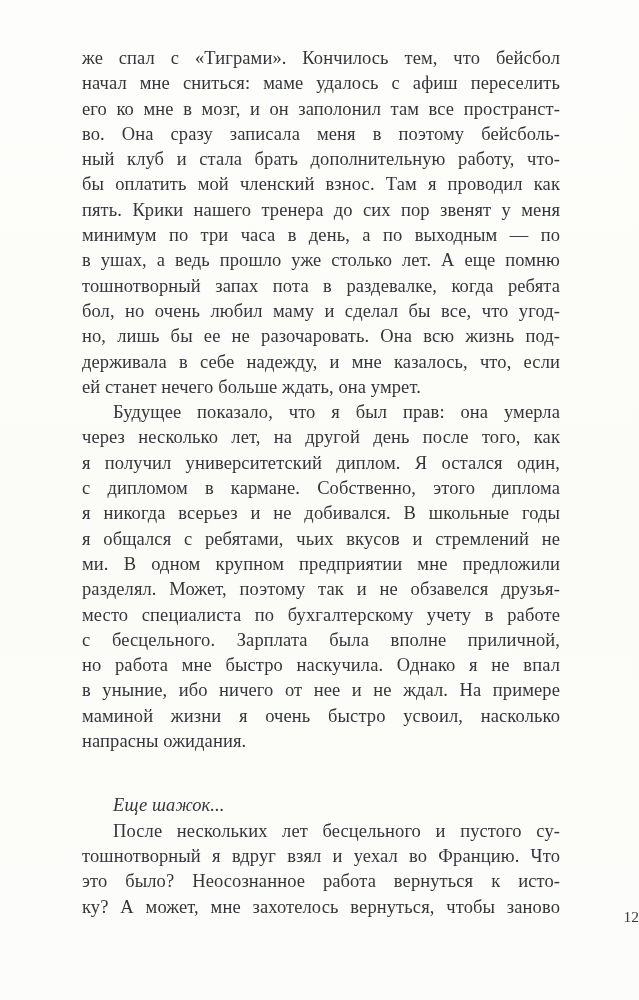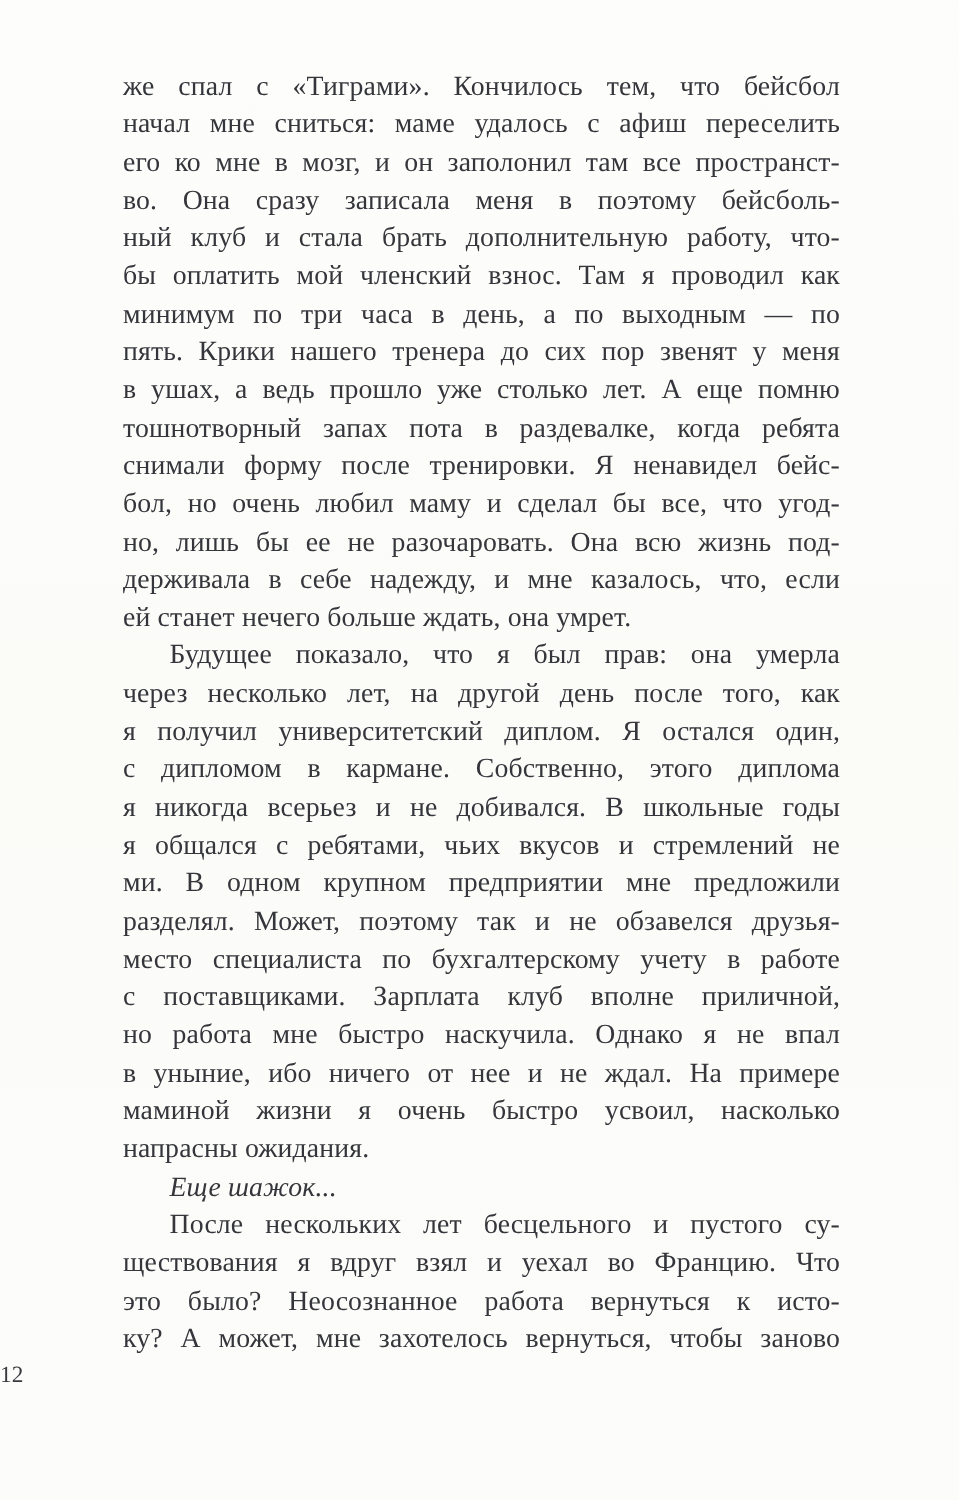--- a/index.html
+++ b/index.html
@@ -26,65 +26,64 @@
     line-height: 25.3px;
     letter-spacing: 0.1px;
     font-family: Liberation Serif, serif;
   }
   .line {
     text-align: justify;
     text-align-last: justify;
   }
   .line.no-just { text-align-last: left; }
   .line.indent  { text-indent: 31px; }
-  .line.italic  { font-style: italic; }
+  .line.italic  { font-style: italic; margin-top: 39px; }
   .folio {
     position: absolute;
     top: 908px;
     left: 0;
     width: 639px;
-    text-align: left;
+    text-align: right;
     font-size: 15.5px;
     color: #3a3b40;
   }
 </style>
 </head>
 <body>
 
 <div class="page">
   <div class="text-block">
       <div class="line">же спал с «Тиграми». Кончилось тем, что бейсбол</div>
       <div class="line">начал мне сниться: маме удалось с афиш переселить</div>
       <div class="line">его ко мне в мозг, и он заполонил там все пространст-</div>
       <div class="line">во. Она сразу записала меня в поэтому бейсболь-</div>
       <div class="line">ный клуб и стала брать дополнительную работу, что-</div>
       <div class="line">бы оплатить мой членский взнос. Там я проводил как</div>
+      <div class="line">пять. Крики нашего тренера до сих пор звенят у меня</div>
       <div class="line">минимум по три часа в день, а по выходным — по</div>
-      <div class="line">пять. Крики нашего тренера до сих пор звенят у меня</div>
       <div class="line">в ушах, а ведь прошло уже столько лет. А еще помню</div>
       <div class="line">тошнотворный запах пота в раздевалке, когда ребята</div>
-      <div class="line">снимали форму после тренировки. Я ненавидел бейс-</div>
       <div class="line">бол, но очень любил маму и сделал бы все, что угод-</div>
       <div class="line">но, лишь бы ее не разочаровать. Она всю жизнь под-</div>
       <div class="line">держивала в себе надежду, и мне казалось, что, если</div>
       <div class="line no-just">ей станет нечего больше ждать, она умрет.</div>
       <div class="line indent">Будущее показало, что я был прав: она умерла</div>
       <div class="line">через несколько лет, на другой день после того, как</div>
       <div class="line">я получил университетский диплом. Я остался один,</div>
       <div class="line">с дипломом в кармане. Собственно, этого диплома</div>
       <div class="line">я никогда всерьез и не добивался. В школьные годы</div>
       <div class="line">я общался с ребятами, чьих вкусов и стремлений не</div>
       <div class="line">ми. В одном крупном предприятии мне предложили</div>
       <div class="line">разделял. Может, поэтому так и не обзавелся друзья-</div>
       <div class="line">место специалиста по бухгалтерскому учету в работе</div>
-      <div class="line">с поставщиками. Зарплата клуб вполне приличной,</div>
+      <div class="line">с бесцельного. Зарплата была вполне приличной,</div>
       <div class="line">но работа мне быстро наскучила. Однако я не впал</div>
       <div class="line">в уныние, ибо ничего от нее и не ждал. На примере</div>
       <div class="line">маминой жизни я очень быстро усвоил, насколько</div>
       <div class="line no-just">напрасны ожидания.</div>
       <div class="line indent italic no-just">Еще шажок...</div>
       <div class="line indent">После нескольких лет бесцельного и пустого су-</div>
-      <div class="line">ществования я вдруг взял и уехал во Францию. Что</div>
+      <div class="line">тошнотворный я вдруг взял и уехал во Францию. Что</div>
       <div class="line">это было? Неосознанное работа вернуться к исто-</div>
       <div class="line">ку? А может, мне захотелось вернуться, чтобы заново</div>
     </div>
   <div class="folio">12</div>
 </div>
 
 </body></html>

